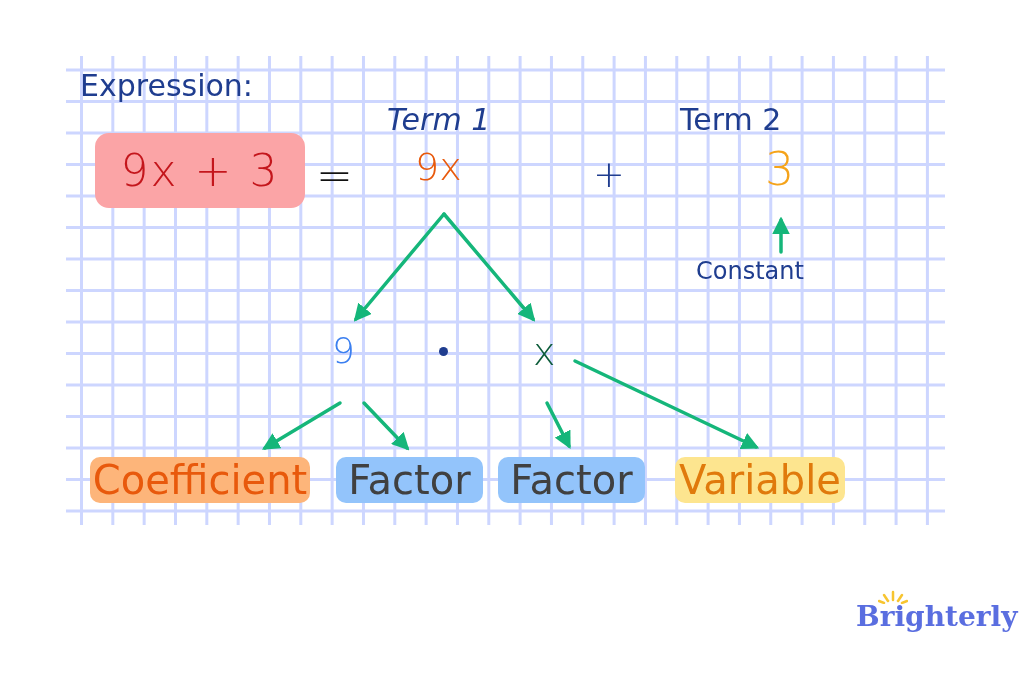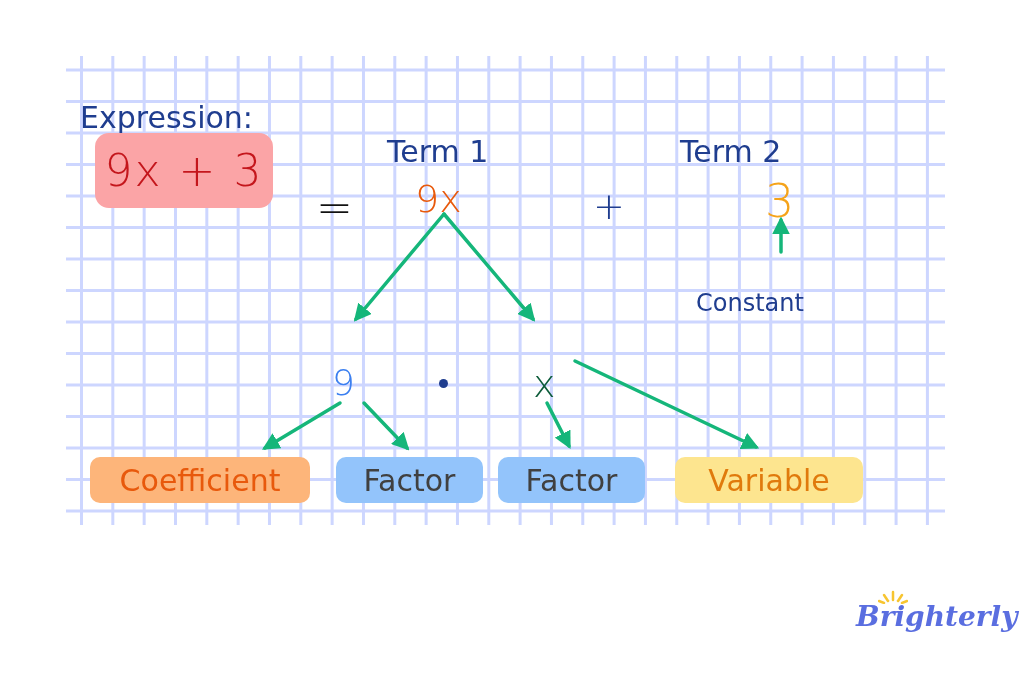--- a/index.html
+++ b/index.html
@@ -1,28 +1,28 @@
 <!DOCTYPE html>
 <html><head>
 <meta charset="utf-8">
 <style>
   html, body { margin: 0; padding: 0; }
   body { width: 1024px; height: 683px; background: #ffffff; position: relative; overflow: hidden; font-family: "DejaVu Sans", sans-serif; }
   #grid { position: absolute; left: 0; top: 0; }
-  .abs { position: absolute; margin-top: 32px; }
+  .abs { position: absolute; }
   .title { color: #1f3d8f; font-size: 30px; white-space: nowrap; }
   .hand { font-family: "DejaVu Sans", sans-serif; font-weight: 300; white-space: nowrap; }
-  .expr-box { position: absolute; left: 95px; top: 133px; width: 178px; height: 75px; background: #fba4a6; border-radius: 14px; display: flex; align-items: center; justify-content: center; }
+  .expr-box { position: absolute; left: 95px; top: 133px; width: 210px; height: 75px; background: #fba4a6; border-radius: 14px; display: flex; align-items: center; justify-content: center; }
   .expr-box span { color: #c4161c; font-size: 44px; letter-spacing: 2px; font-family: "DejaVu Sans", sans-serif; font-weight: 300; }
-  .chip { position: absolute; top: 457px; height: 46px; border-radius: 10px; display: flex; align-items: center; justify-content: center; font-size: 30px; white-space: nowrap; text-align: center; }
+  .chip { position: absolute; top: 457px; height: 46px; border-radius: 10px; display: flex; align-items: center; justify-content: center; font-size: 40px; white-space: nowrap; text-align: center; }
   .chip-orange { background: #fdb57a; color: #e8590c; }
   .chip-blue { background: #93c4fb; color: #404040; }
   .chip-yellow { background: #fde58f; color: #e07a0c; }
   #arrows { position: absolute; left: 0; top: 0; pointer-events: none; }
-  .logo { position: absolute; left: 856px; top: 600px; font-size: 28px; font-weight: bold; color: #5a6ee0; font-family: "DejaVu Serif", serif; font-style: italic; }
+  .logo { position: absolute; left: 856px; top: 600px; font-size: 28px; font-weight: bold; color: #5a6ee0; font-family: "DejaVu Serif", serif; }
 </style>
 </head>
 <body>
 
 <svg id="grid" width="1024" height="683">
     <line x1="81.5" x2="81.5" y1="56" y2="525" stroke="#cdd6ff" stroke-width="3"></line>
     <line x1="112.83" x2="112.83" y1="56" y2="525" stroke="#cdd6ff" stroke-width="3"></line>
     <line x1="144.16" x2="144.16" y1="56" y2="525" stroke="#cdd6ff" stroke-width="3"></line>
     <line x1="175.49" x2="175.49" y1="56" y2="525" stroke="#cdd6ff" stroke-width="3"></line>
     <line x1="206.82" x2="206.82" y1="56" y2="525" stroke="#cdd6ff" stroke-width="3"></line>
@@ -67,21 +67,21 @@
   </svg>
 
 <div class="abs title" style="left:80px; top:68px;">Expression:</div>
 
 <div class="expr-box">
   <span>9x + 3</span>
 </div>
 
 <div class="abs hand" style="left:316px; top:150px; font-size:44px; color:#111;">=</div>
 
-<div class="abs title" style="left:387px; top:102px;">Term 1</div>
+<div class="abs title" style="left:387px; top:102px;font-style:italic;">Term 1</div>
 <div class="abs hand" style="left:415px; top:145px; font-size:38px; color:#e8590c;">9x</div>
 
 <div class="abs hand" style="left:593px; top:152px; font-size:38px; color:#1f3d8f;">+</div>
 
 <div class="abs title" style="left:680px; top:102px;">Term 2</div>
 <div class="abs hand" style="left:765px; top:142px; font-size:46px; color:#f5a31a;">3</div>
 
 <div class="abs title" style="left:696px; top:257px; font-size:24px;">Constant</div>
 
 <div class="abs hand" style="left:332px; top:330px; font-size:36px; color:#3b7ff0;">9</div>
@@ -101,21 +101,21 @@
     <line x1="340" y1="403" x2="265" y2="448" marker-end="url(#ah)"></line>
     <line x1="364" y1="403" x2="407" y2="448" marker-end="url(#ah)"></line>
     <line x1="547" y1="403" x2="569" y2="446" marker-end="url(#ah)"></line>
     <line x1="575" y1="361" x2="756" y2="447" marker-end="url(#ah)"></line>
   </g>
 </svg>
 
 <div class="chip chip-orange" style="left:90px; width:220px;">Coefficient</div>
 <div class="chip chip-blue" style="left:336px; width:147px;">Factor</div>
 <div class="chip chip-blue" style="left:498px; width:147px;">Factor</div>
-<div class="chip chip-yellow" style="left:675px; width:188px;">Variable</div>
+<div class="chip chip-yellow" style="left:675px; width:170px;">Variable</div>
 
 <div class="logo">
   <svg width="30" height="14" style="position:absolute; left:22px; top:-10px;">
     <g stroke="#f7c531" stroke-width="2.5" stroke-linecap="round">
       <line x1="15" y1="2" x2="15" y2="10"></line>
       <line x1="6" y1="5" x2="10" y2="11"></line>
       <line x1="24" y1="5" x2="20" y2="11"></line>
       <line x1="1" y1="11" x2="6" y2="13"></line>
       <line x1="29" y1="11" x2="24" y2="13"></line>
     </g>

